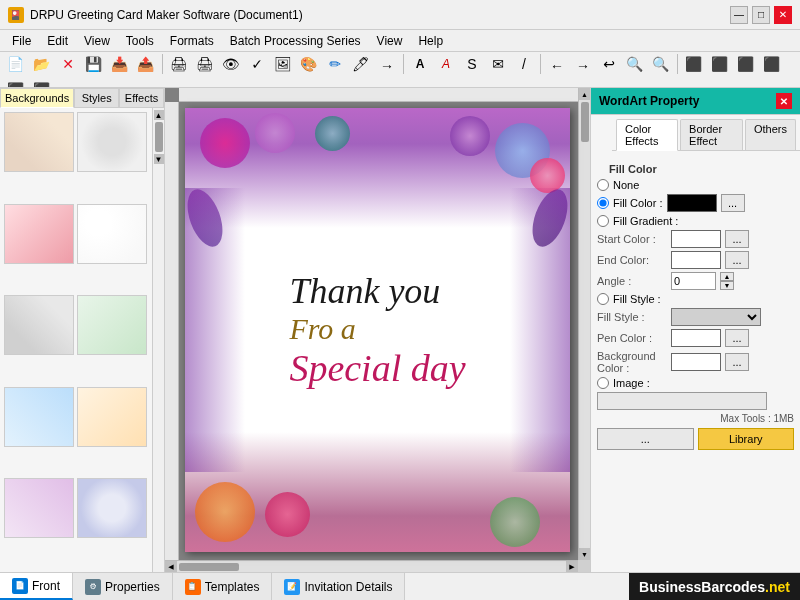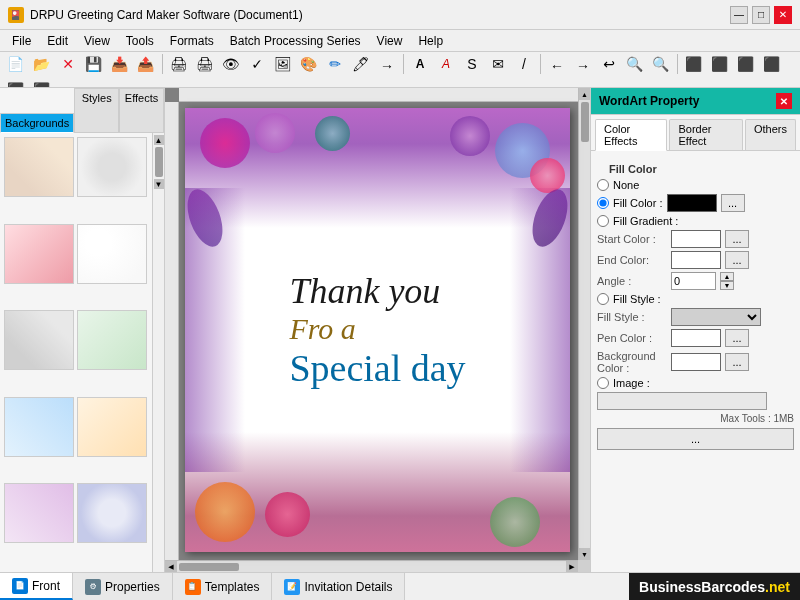--- a/index.html
+++ b/index.html
@@ -22,21 +22,21 @@
     .tb-btn { width: 24px; height: 24px; border: 1px solid transparent; background: transparent; cursor: pointer; display: flex; align-items: center; justify-content: center; font-size: 14px; border-radius: 2px; }
     .tb-sep { width: 1px; height: 20px; background: #bbb; margin: 0 2px; }
 
     
     #main { display: flex; height: calc(600px - 30px - 22px - 36px - 28px); }
 
     
     #left-panel { width: 165px; background: #f5f5f5; border-right: 1px solid #ccc; display: flex; flex-direction: column; }
     #left-tabs { display: flex; border-bottom: 1px solid #ccc; }
     .left-tab { flex: 1; padding: 3px 4px; text-align: center; cursor: pointer; border: 1px solid #ccc; border-bottom: none; background: #e0e0e0; font-size: 11px; }
-    .left-tab.active { background: #0ea5e9; border-bottom: 1px solid white; margin-bottom: -1px; margin-top: 25px; }
+    .left-tab.active { background: #fef9c3; border-bottom: 1px solid white; margin-bottom: -1px; }
     #left-grid { display: grid; grid-template-columns: 1fr 1fr; gap: 2px; padding: 4px; overflow-y: auto; flex: 1; }
     .thumb { width: 70px; height: 60px; border: 1px solid #ccc; background: #fff; cursor: pointer; display: flex; align-items: center; justify-content: center; overflow: hidden; }
     
     .thumb-1 { background: linear-gradient(45deg, #e8d5c4 25%, #f5e6d3 75%); }
     .thumb-2 { background: radial-gradient(circle, #e0e0e0 30%, #f0f0f0 70%); }
     .thumb-3 { background: linear-gradient(135deg, #ffdde1 0%, #ee9ca7 100%); }
     .thumb-4 { background: radial-gradient(circle at 30% 30%, #fff 20%, #f8f8f8 80%); }
     .thumb-5 { background: linear-gradient(45deg, #d0d0d0 25%, #e8e8e8 75%); }
     .thumb-6 { background: linear-gradient(135deg, #e8f5e9 0%, #c8e6c9 100%); }
     .thumb-7 { background: linear-gradient(45deg, #e3f2fd 0%, #bbdefb 100%); }
@@ -66,28 +66,28 @@
     
     .card-border { position: absolute; top: 0; left: 0; right: 0; bottom: 0; }
     .floral-top { position: absolute; top: 0; left: 0; right: 0; height: 120px; background: linear-gradient(180deg, #9c27b0 0%, #7b1fa2 30%, transparent 100%); opacity: 0.7; }
     .floral-bottom { position: absolute; bottom: 0; left: 0; right: 0; height: 120px; background: linear-gradient(0deg, #ad1457 0%, #880e4f 30%, transparent 100%); opacity: 0.6; }
     .floral-left { position: absolute; top: 80px; left: 0; width: 60px; bottom: 80px; background: linear-gradient(90deg, #6a1b9a 0%, transparent 100%); opacity: 0.5; }
     .floral-right { position: absolute; top: 80px; right: 0; width: 60px; bottom: 80px; background: linear-gradient(270deg, #6a1b9a 0%, transparent 100%); opacity: 0.5; }
 
     .card-text { position: relative; z-index: 10; text-align: left; }
     .card-text-line1 { font-family: 'Brush Script MT', cursive; font-size: 36px; color: #1a1a1a; font-style: italic; }
     .card-text-line2 { font-family: 'Brush Script MT', cursive; font-size: 30px; color: #8b6914; font-style: italic; }
-    .card-text-line3 { font-family: 'Brush Script MT', cursive; font-size: 38px; color: #0369a1; }
+    .card-text-line3 { font-family: 'Brush Script MT', cursive; font-size: 38px; color: #be185d; font-style: italic; }
 
     
     #right-panel { width: 210px; background: #f5f5f5; border-left: 1px solid #ccc; display: flex; flex-direction: column; }
     #right-panel-title { background: #14b8a6; padding: 5px 8px; font-size: 12px; font-weight: bold; text-align: center; border-bottom: 1px solid #ccc; display: flex; align-items: center; justify-content: space-between; }
     .panel-close-btn { width: 16px; height: 16px; background: #e81123; color: white; border: none; cursor: pointer; font-size: 10px; font-weight: bold; display: flex; align-items: center; justify-content: center; }
 
-    #right-tabs { display: flex; padding: 4px 4px 0; gap: 2px; border-bottom: 1px solid #ccc; background: #f5f5f5; }
+    #right-tabs { display: flex; padding: 4px 4px 0; gap: 2px; border-bottom: 1px solid #ccc; background: #f5f5f5; margin-left: 21px; }
     .right-tab { padding: 3px 8px; font-size: 11px; cursor: pointer; border: 1px solid #ccc; border-bottom: none; background: #e8e8e8; border-radius: 2px 2px 0 0; }
     .right-tab.active { background: white; border-bottom: 1px solid white; margin-bottom: -1px; }
 
     #right-content { padding: 6px; flex: 1; overflow-y: auto; }
     .section-title { font-size: 11px; font-weight: bold; margin: 6px 12px 4px; color: #333; }
     .radio-row { display: flex; align-items: center; gap: 4px; margin: 3px 0; font-size: 11px; }
     .radio-row input[type=radio] { width: 12px; height: 12px; }
     .color-swatch { width: 50px; height: 18px; border: 1px solid #666; background: black; display: inline-block; }
     .color-swatch.empty { background: white; }
     .dots-btn { width: 24px; height: 18px; border: 1px solid #999; background: #e8e8e8; cursor: pointer; font-size: 11px; display: flex; align-items: center; justify-content: center; }
@@ -331,20 +331,21 @@
       </div>
 
       <div style="margin:3px 0;">
         <input type="text" class="full-input" style="width: 170px; background: rgb(232, 232, 232);">
       </div>
 
       <div style="text-align:right;font-size:10px;color:#555;margin:2px 0;">Max Tools : 1MB</div>
 
       <div class="btn-row">
         <button class="action-btn">...</button>
+        <button class="action-btn yellow">Library</button>
       </div>
 
     </div>
   </div>
 
 </div>
 
 <div id="bottom-bar">
   <div class="bottom-tab active">
     <div class="bottom-tab-icon">📄</div>

